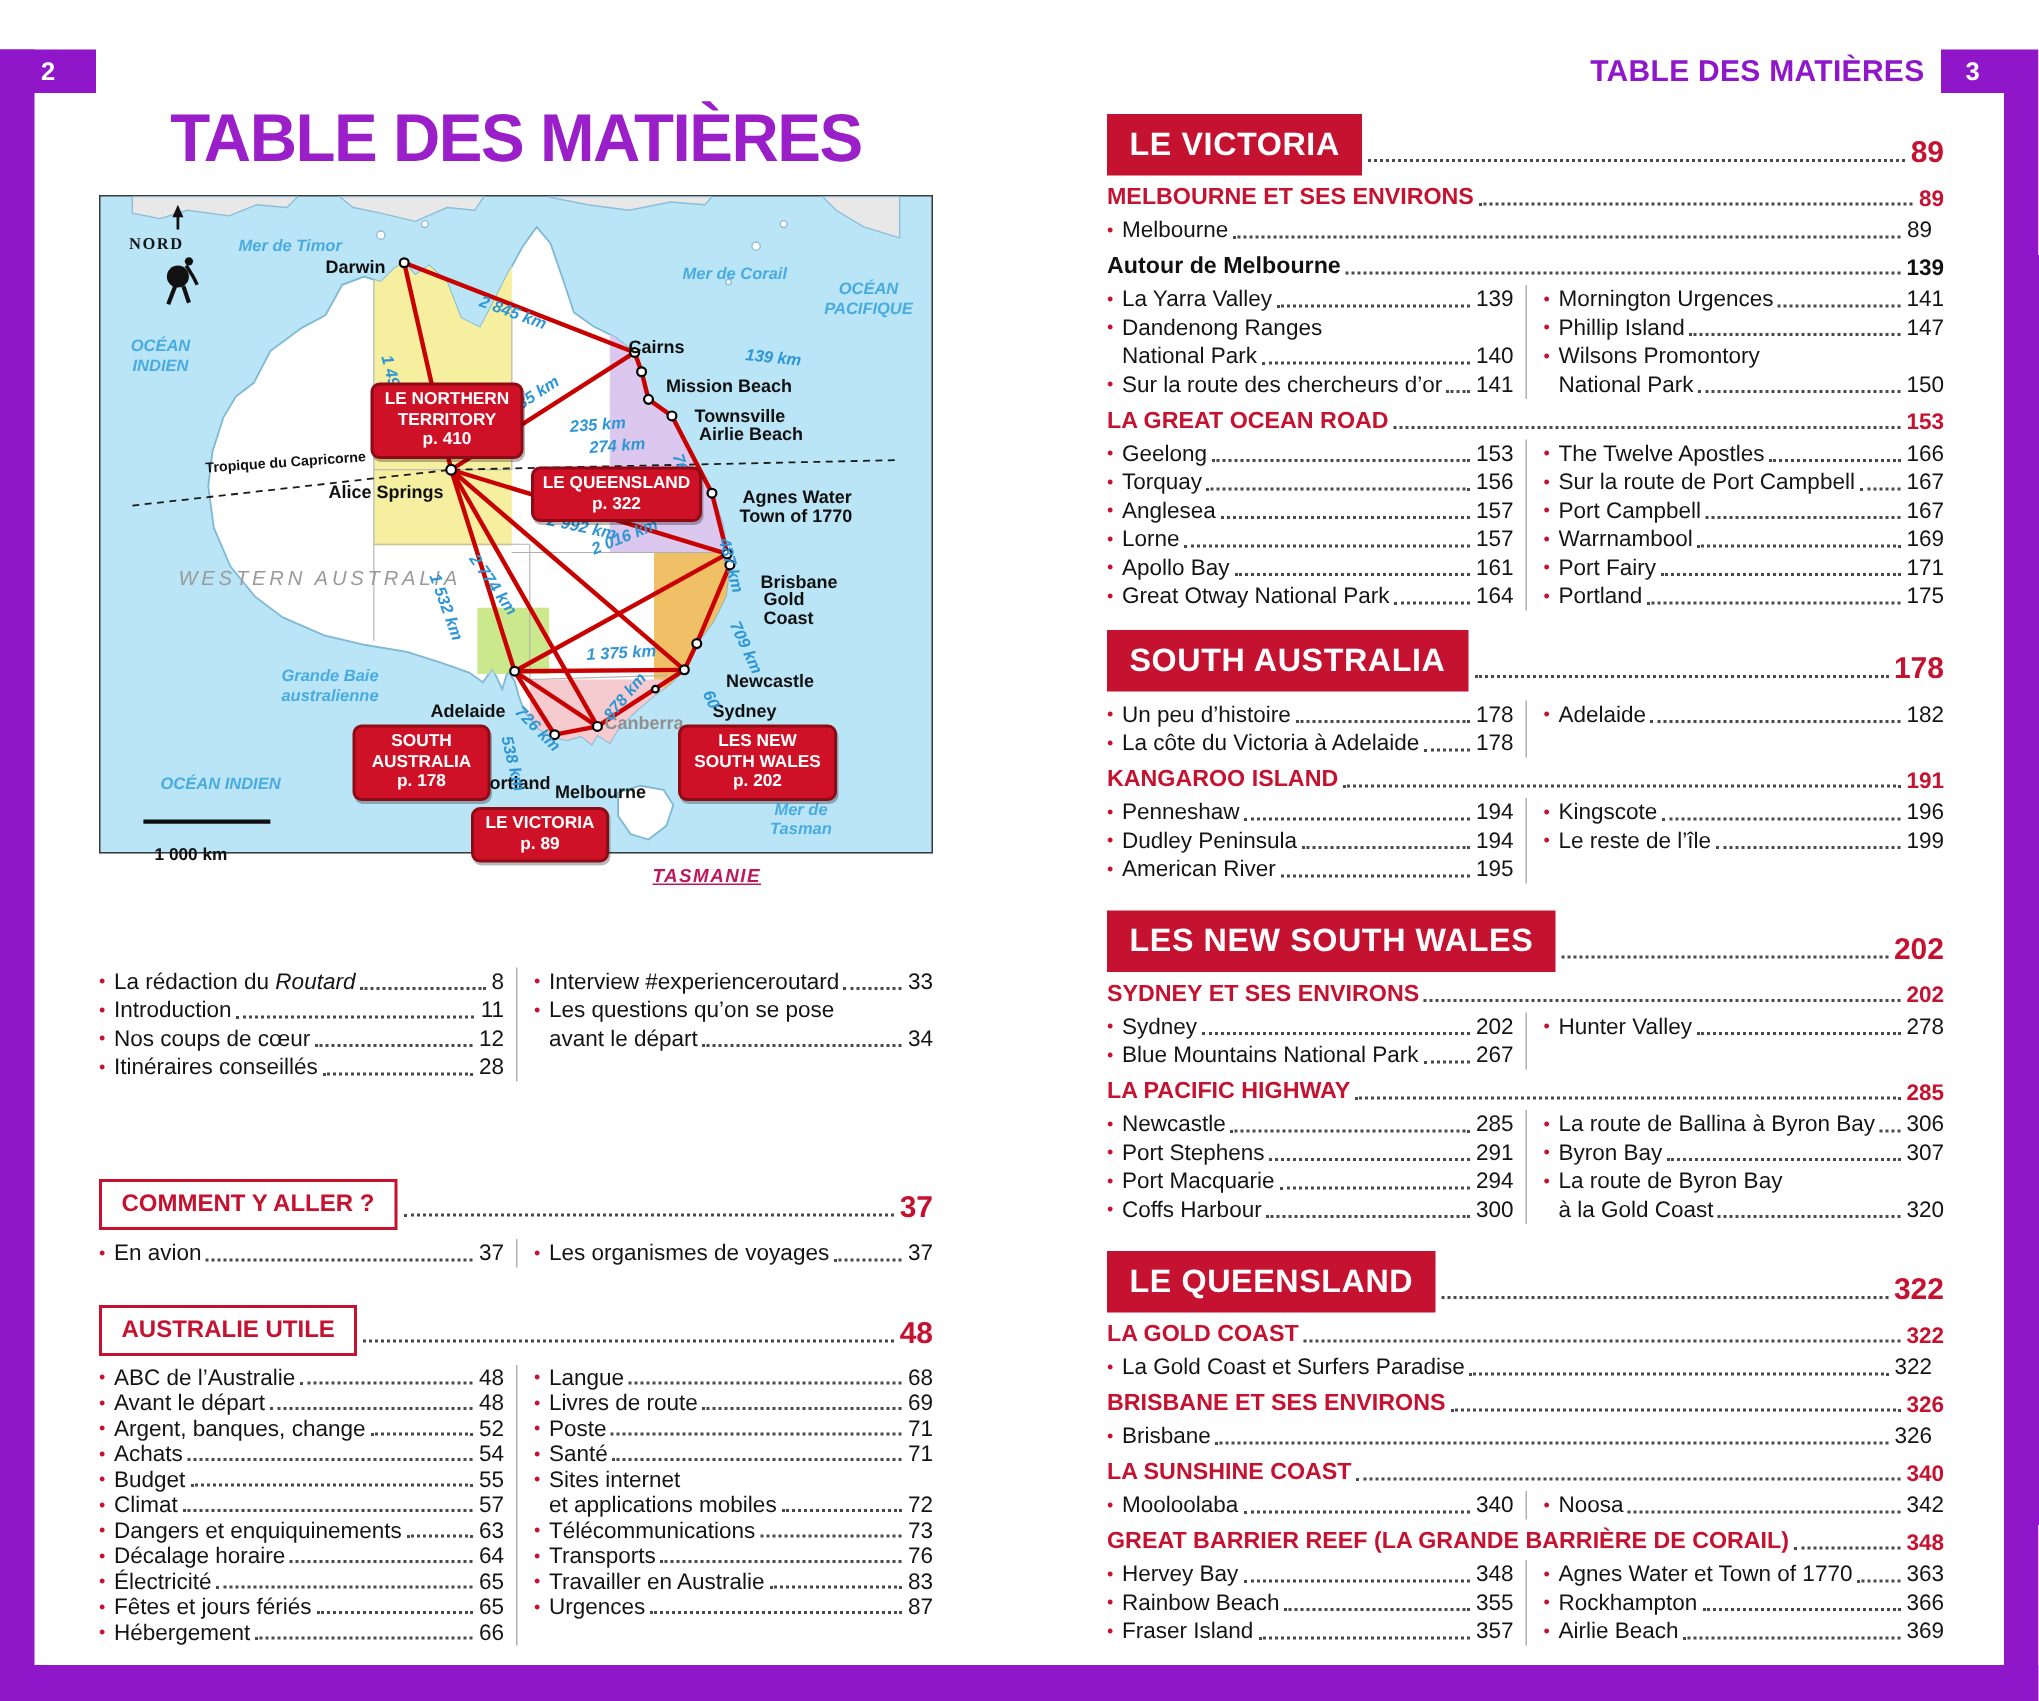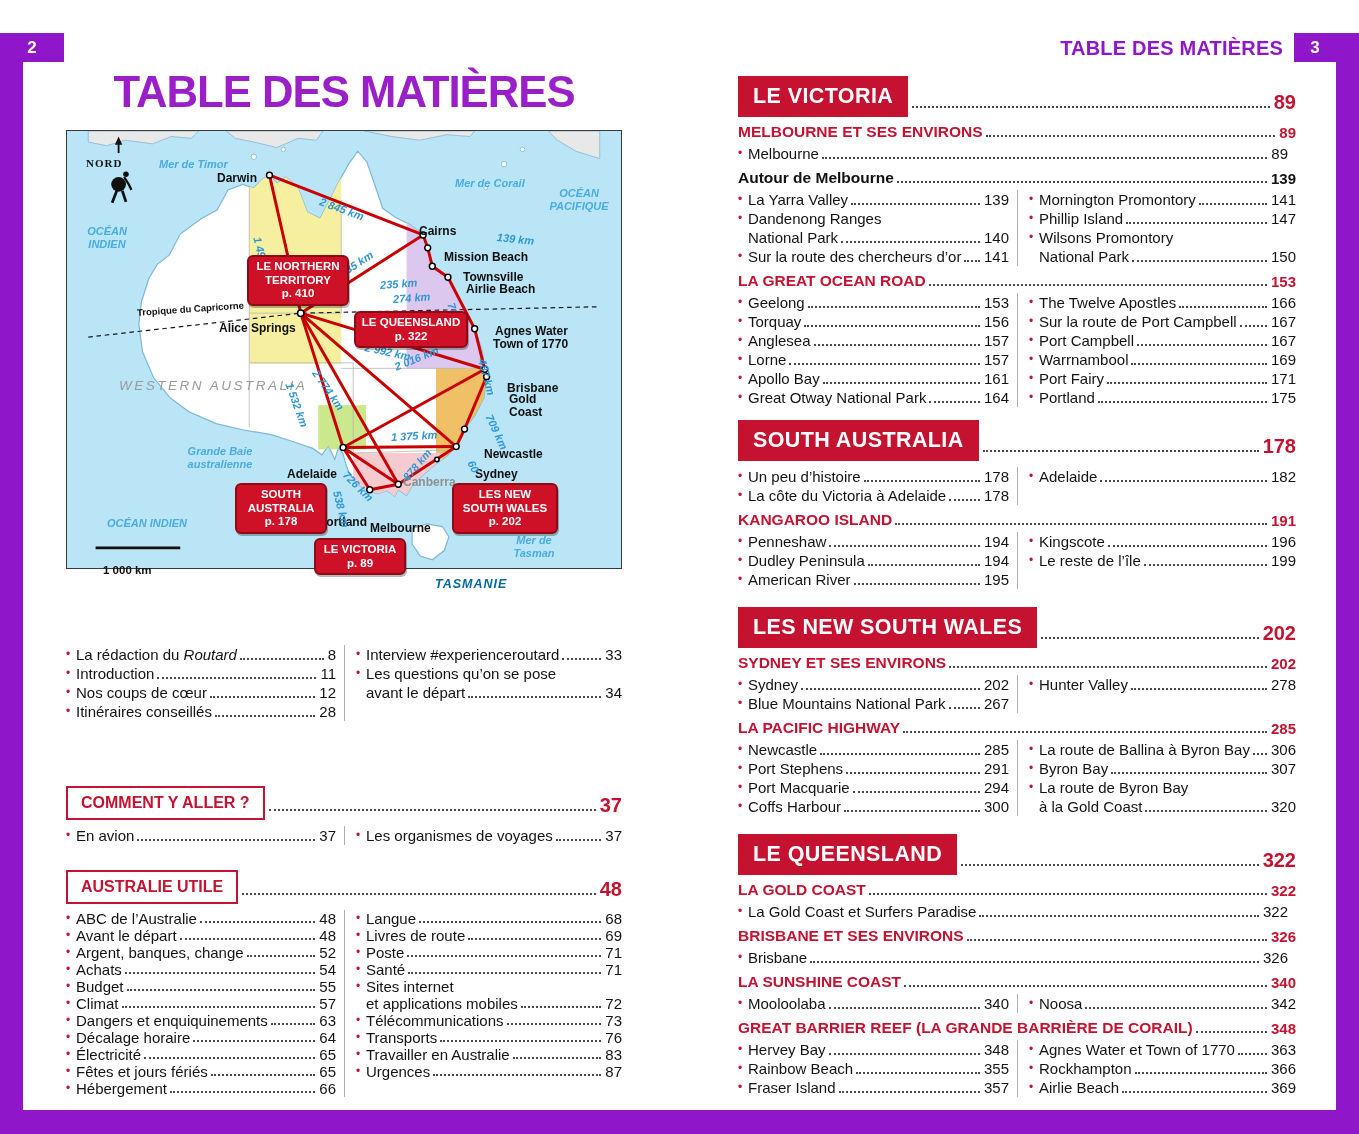--- a/index.html
+++ b/index.html
@@ -51,21 +51,21 @@
   .ml{position:absolute;white-space:nowrap;transform-origin:left center;}
   .sea{color:#49ABE0;font-weight:bold;font-style:italic;font-size:11px;}
   .seac{text-align:center;white-space:normal;line-height:1.15;}
   .city{font-weight:bold;font-size:12px;color:#101010;}
   .cgray{color:#909090;}
   .r{text-align:right;}
   .dist{color:#2F96D6;font-weight:bold;font-style:italic;font-size:11px;}
   .rbox{background:#CE1126;border:2px solid #8E0A14;border-radius:6px;color:#fff;font-weight:bold;
         font-size:11.5px;text-align:center;line-height:1.18;padding:3px 3px;box-shadow:1px 2px 0 rgba(0,0,0,.28);}
   .western{color:#9a9a9a;font-style:italic;font-size:13.5px;letter-spacing:2.5px;}
-  .tasm{color:#0369a1;font-weight:bold;font-style:italic;font-size:12.5px;letter-spacing:1px;}
+  .tasm{color:#be185d;font-weight:bold;font-style:italic;font-size:12.5px;letter-spacing:1px;text-decoration:underline;}
   .tropic{font-size:9.5px;font-weight:bold;color:#111;}
   .nord{font-family:"Liberation Serif",serif;font-weight:bold;font-size:11px;letter-spacing:1px;}
   .scale{font-weight:bold;font-size:11.5px;color:#111;margin-left:15px;}
   i{font-style:italic;}
 </style>
 </head>
 <body>
 
 <div class="bar-left"></div>
 <div class="bar-right"></div>
@@ -504,21 +504,21 @@
           <div class="e">
             <span class="bu">•</span>
             <span class="t">Sur la route des chercheurs d’or</span>
             <span class="d"></span>
             <span class="n">141</span>
           </div>
         </div>
       <div class="col col2">
           <div class="e">
             <span class="bu">•</span>
-            <span class="t">Mornington Promontory</span>
+            <span class="t">Mornington Urgences</span>
             <span class="d"></span>
             <span class="n">141</span>
           </div>
           <div class="e">
             <span class="bu">•</span>
             <span class="t">Phillip Island</span>
             <span class="d"></span>
             <span class="n">147</span>
           </div>
           <div class="e">

